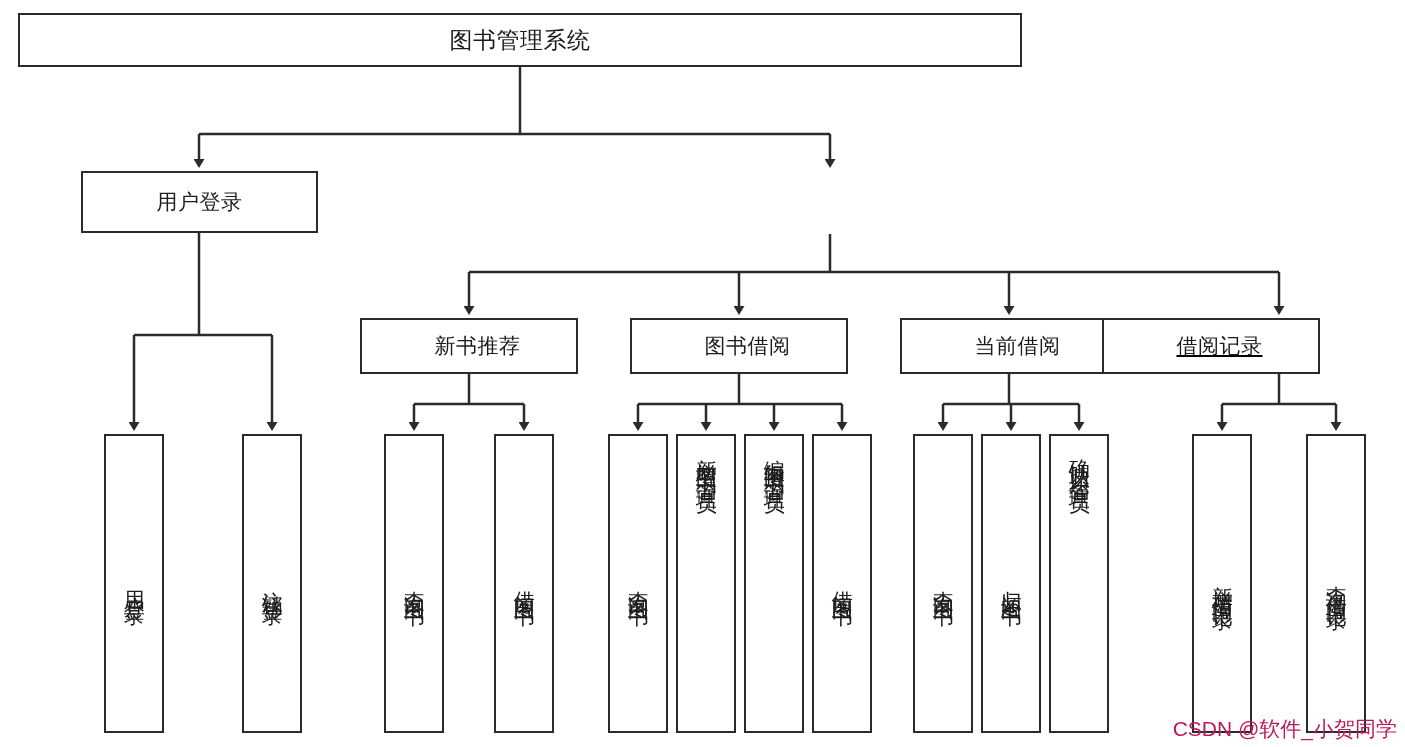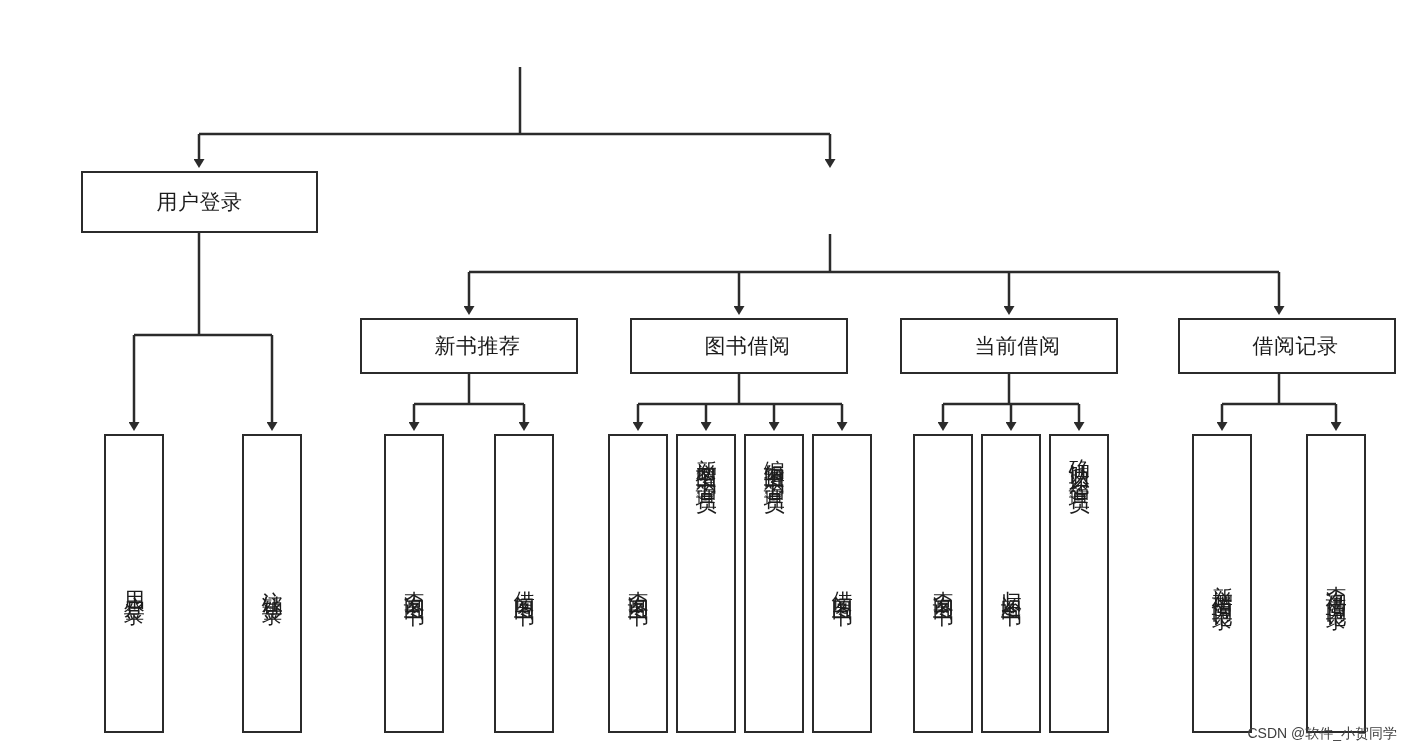--- a/index.html
+++ b/index.html
@@ -89,22 +89,22 @@
     white-space: nowrap;
   }
   .node-leaf.center-text {
     align-items: center;
     padding-top: 0;
   }
   .watermark {
     position: absolute;
     right: 8px;
     bottom: 4px;
-    font-size: 14px;
-    color: #404040;
+    font-size: 21px;
+    color: #be185d;
     z-index: 5;
     white-space: nowrap;
   }
 </style>
 </head>
 <body>
 
 <div id="diagram-canvas">
 
   <svg id="connectors" viewBox="0 0 1405 747" width="1405" height="747" aria-hidden="true">
@@ -153,35 +153,38 @@
       <path d="M1011,404 L1011,423" marker-end="url(#arrow)"></path>
       <path d="M1079,404 L1079,423" marker-end="url(#arrow)"></path>
 
       <path d="M1279,374 L1279,404"></path>
       <path d="M1222,404 L1336,404"></path>
       <path d="M1222,404 L1222,423" marker-end="url(#arrow)"></path>
       <path d="M1336,404 L1336,423" marker-end="url(#arrow)"></path>
     </g>
   </svg>
 
+  <div class="node node-root">
+    <span class="node-label">图书管理系统</span>
+  </div>
 
   <div class="node node-t1" style="left:81px;">
     <span class="node-label">用户登录</span>
   </div>
 
   <div class="node node-t2" style="left:360px;">
     <span class="node-label">新书推荐</span>
   </div>
   <div class="node node-t2" style="left:630px;">
     <span class="node-label">图书借阅</span>
   </div>
   <div class="node node-t2" style="left:900px;">
     <span class="node-label">当前借阅</span>
   </div>
-  <div class="node node-t2" style="left:1178px;">
+  <div class="node node-t2" style="left:1102px;text-decoration:underline;">
     <span class="node-label">借阅记录</span>
   </div>
 
   <div class="node node-leaf center-text" style="left:104px;">
     <span class="node-label">用户登录</span>
   </div>
   <div class="node node-leaf center-text" style="left:242px;">
     <span class="node-label">注销登录</span>
   </div>
 

